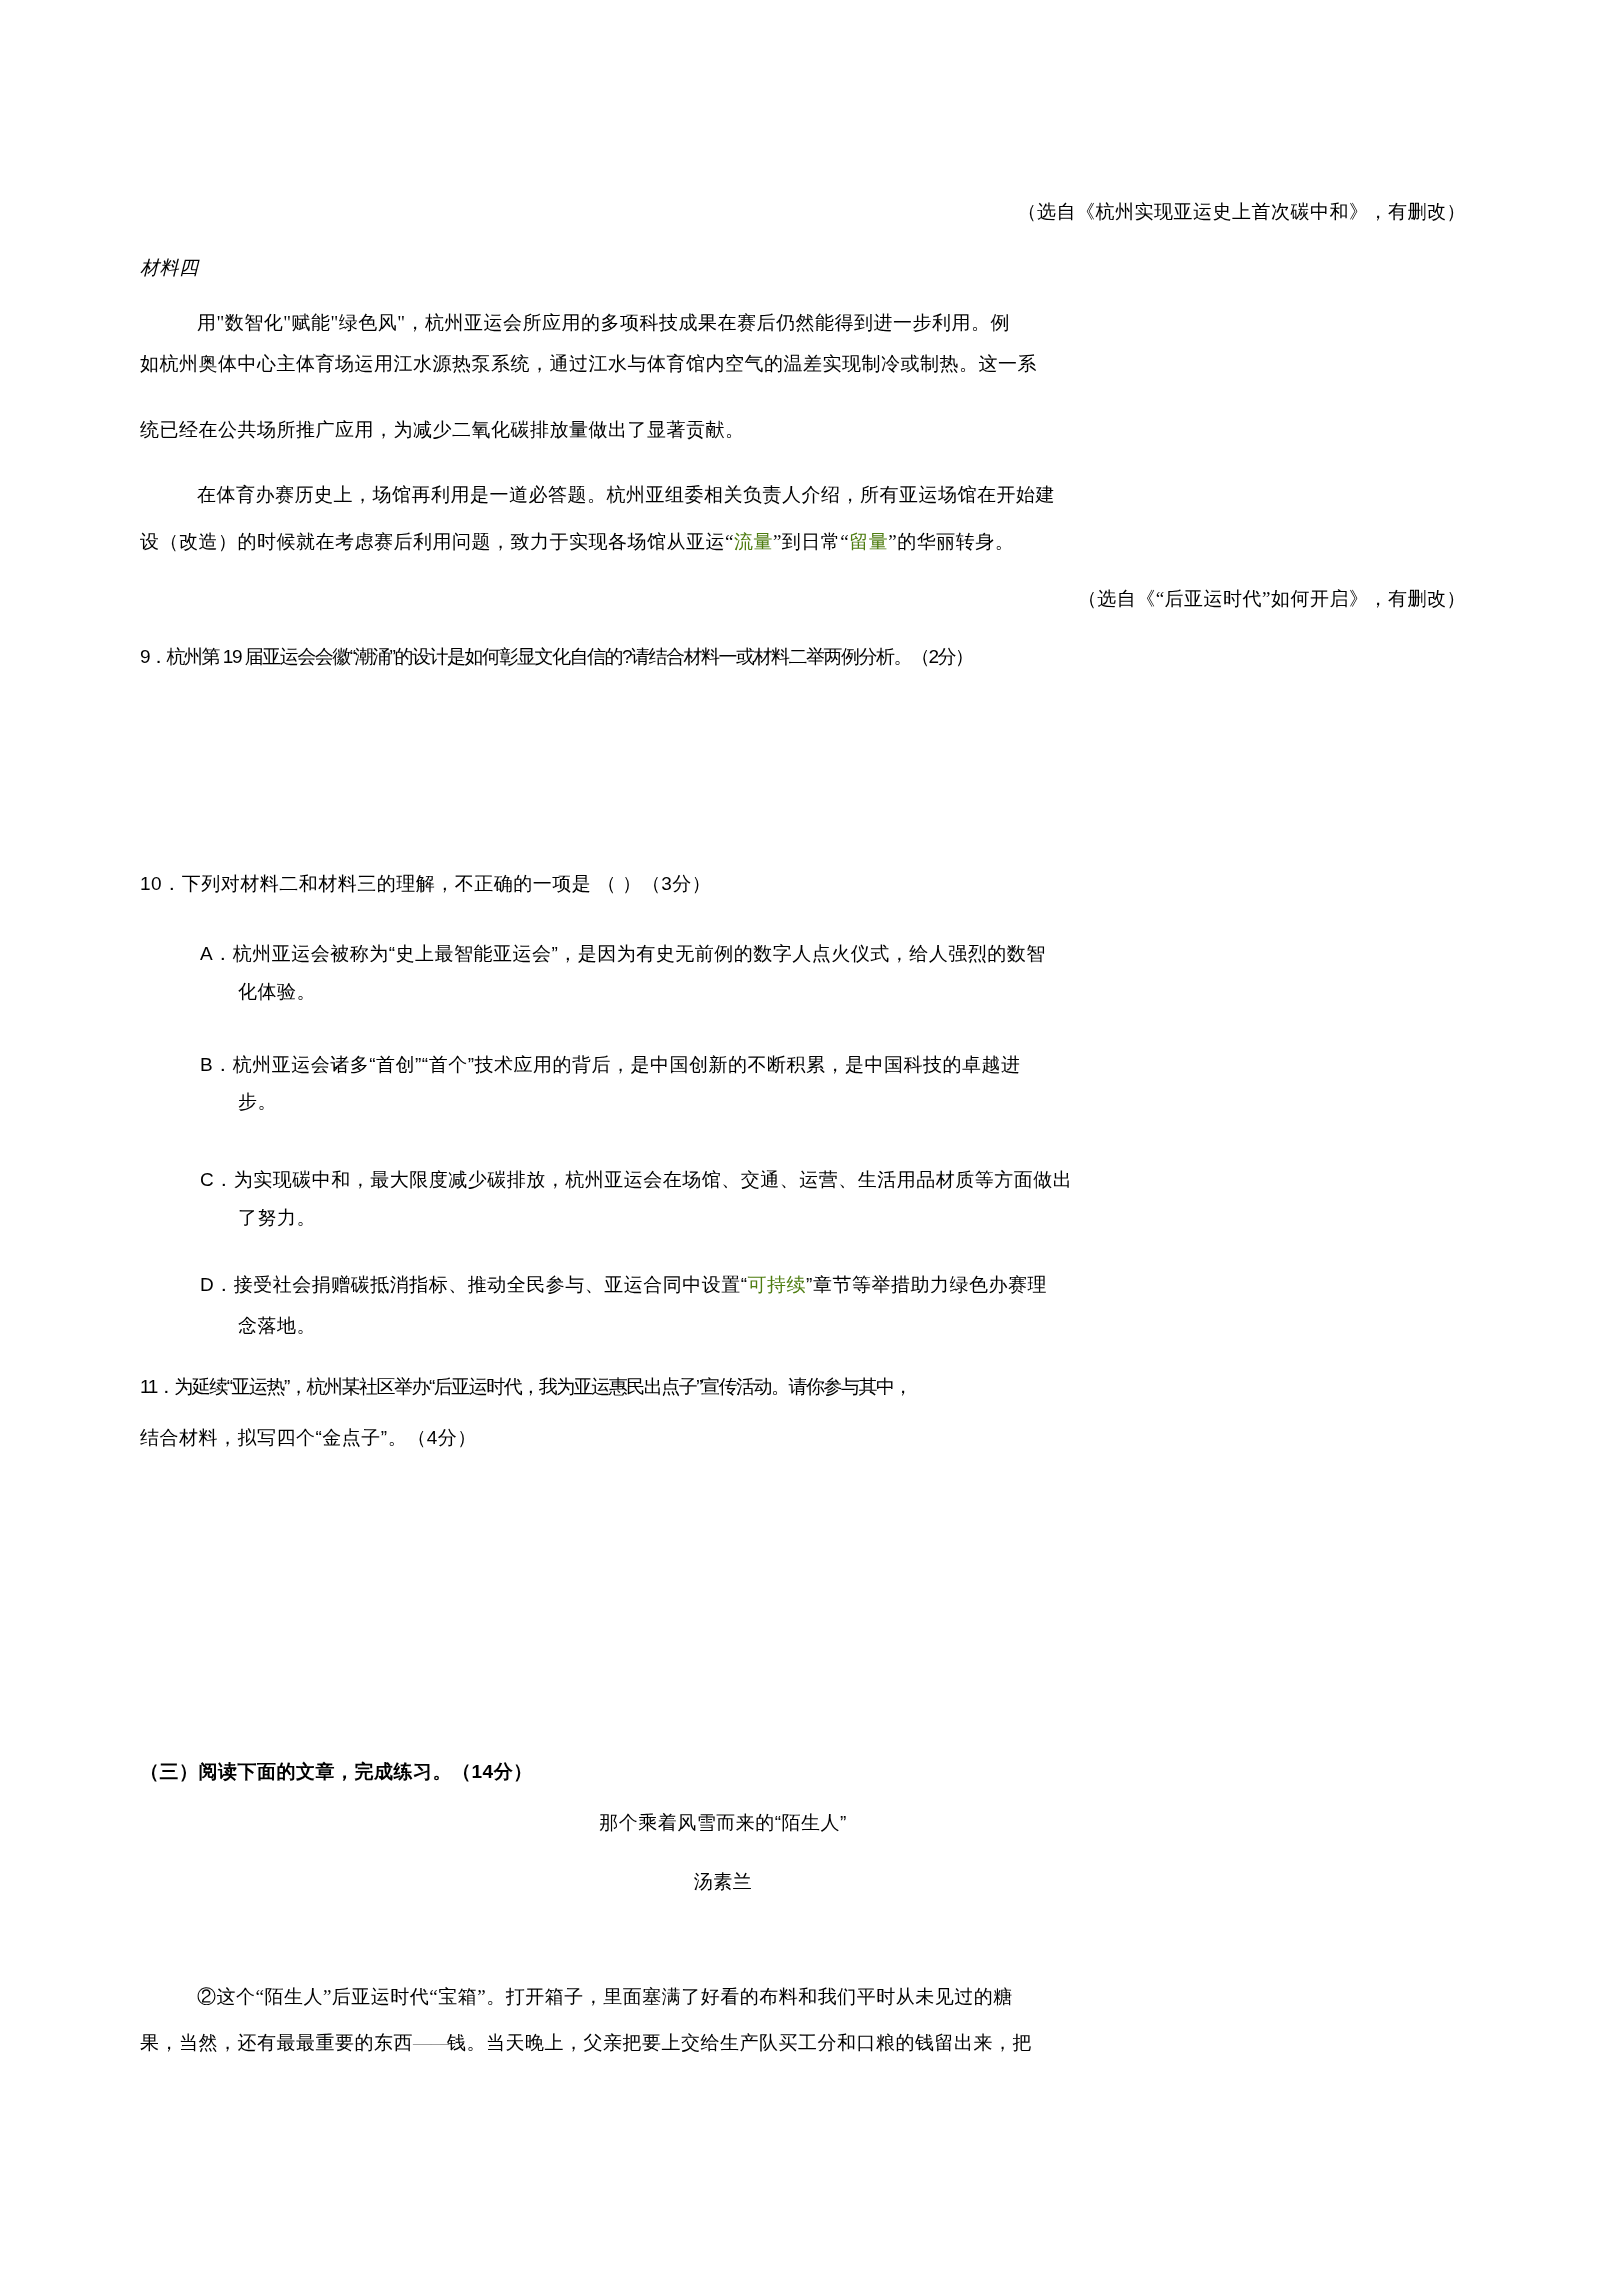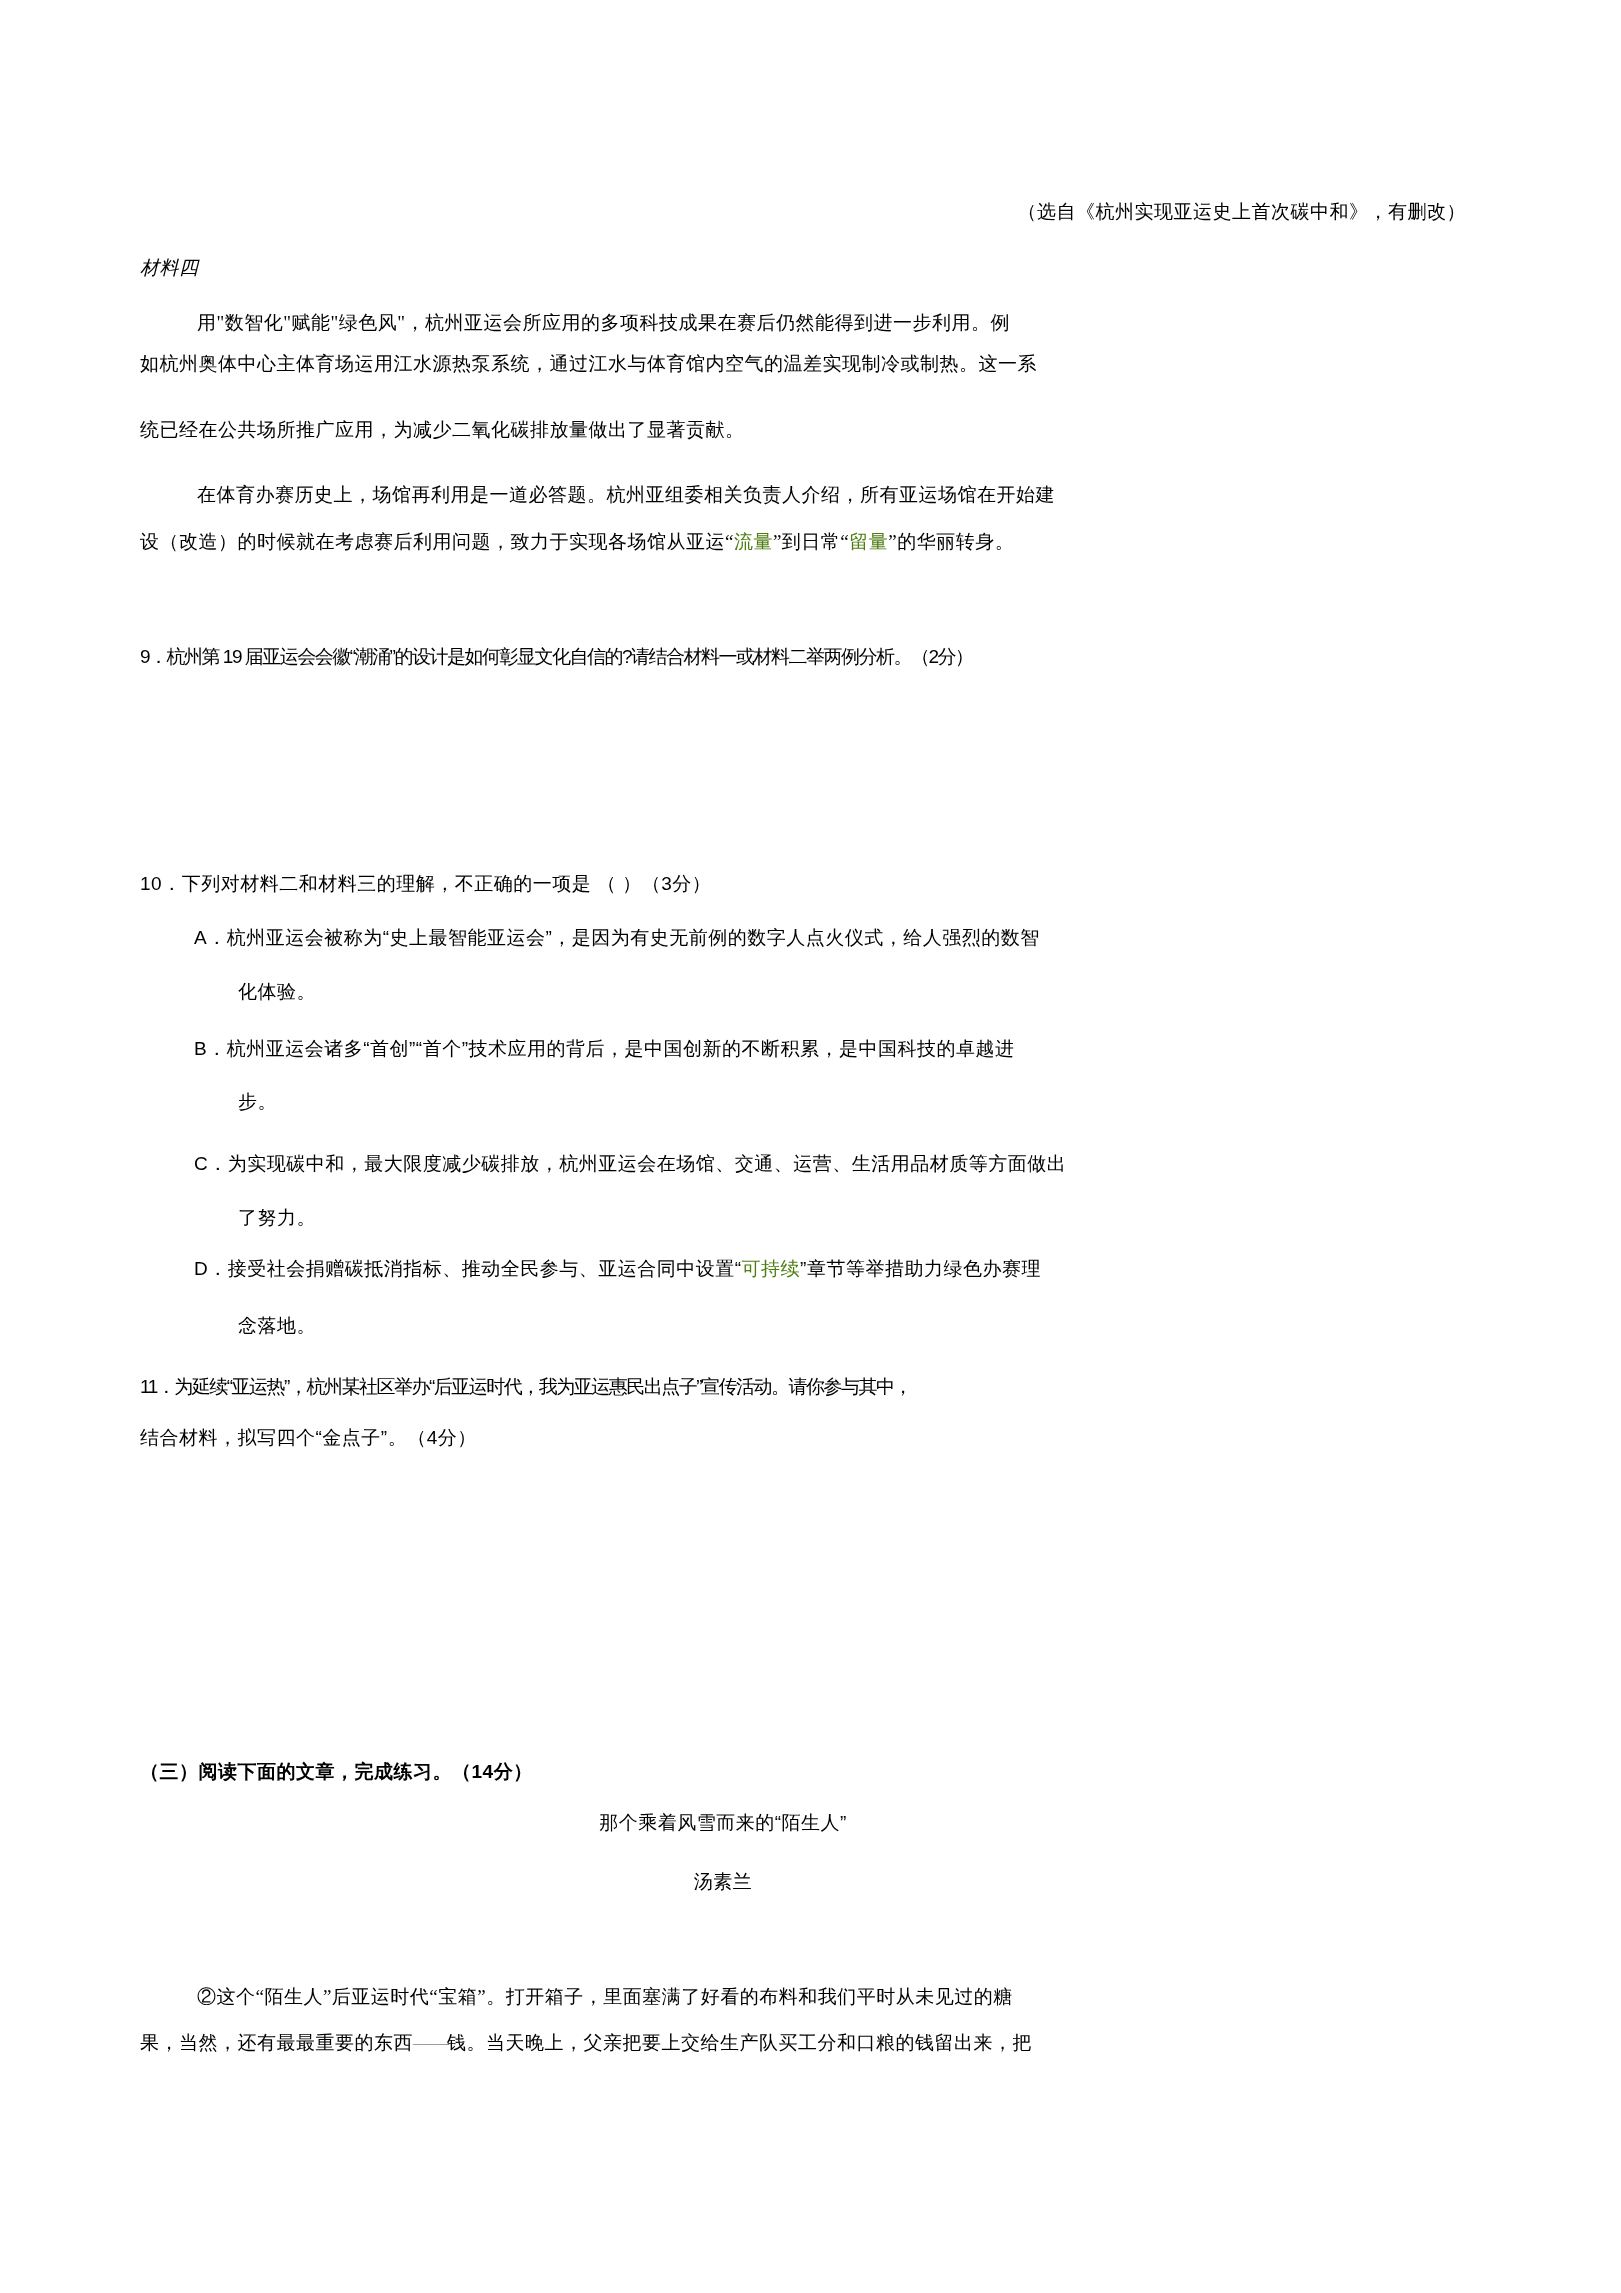--- a/index.html
+++ b/index.html
@@ -15,21 +15,21 @@
   }
   .line{
     position:absolute;
     left:140px;
     font-size:19px;
     line-height:39px;
     white-space:nowrap;
     letter-spacing:0.5px;
   }
   .indent{left:197px;}
-  .opt{left:194px;}
+  .opt{left:200px;margin-top:16px;}
   .optwrap{left:238px;}
   .right-align{
     left:auto;
     right:155px;
     text-align:right;
   }
   .centered{
     left:140px;
     width:1166px;
     text-align:center;
@@ -53,20 +53,21 @@
 
   <div class="line kai indent" style="top:303px;">用"数智化"赋能"绿色风"，杭州亚运会所应用的多项科技成果在赛后仍然能得到进一步利用。例</div>
   <div class="line kai" style="top:344px;">如杭州奥体中心主体育场运用江水源热泵系统，通过江水与体育馆内空气的温差实现制冷或制热。这一系</div>
   <div class="line kai" style="top:410px;">统已经在公共场所推广应用，为减少二氧化碳排放量做出了显著贡献。</div>
 
   <div class="line kai indent" style="top:475px;">在体育办赛历史上，场馆再利用是一道必答题。杭州亚组委相关负责人介绍，所有亚运场馆在开始建</div>
   <div class="line kai" style="top:522px;">
     <span>设（改造）的时候就在考虑赛后利用问题，致力于实现各场馆从亚运“</span><span class="hl-gray">流量</span><span>”到日常“</span><span class="hl-gray">留量</span><span>”的华丽转身。</span>
   </div>
 
+  <div class="line kai right-align" style="top:579px;">（选自《“后亚运时代”如何开启》，有删改）</div>
 
   <div class="line song condensed" style="top:637px;">9．杭州第 19 届亚运会会徽“潮涌”的设计是如何彰显文化自信的?请结合材料一或材料二举两例分析。（2分）</div>
 
   <div class="line song" style="top:864px;">10．下列对材料二和材料三的理解，不正确的一项是 （        ）（3分）</div>
 
   <div class="line song opt" style="top:918px;">A．杭州亚运会被称为“史上最智能亚运会”，是因为有史无前例的数字人点火仪式，给人强烈的数智</div>
   <div class="line song optwrap" style="top:972px;">化体验。</div>
 
   <div class="line song opt" style="top:1029px;">B．杭州亚运会诸多“首创”“首个”技术应用的背后，是中国创新的不断积累，是中国科技的卓越进</div>
   <div class="line song optwrap" style="top:1082px;">步。</div>

